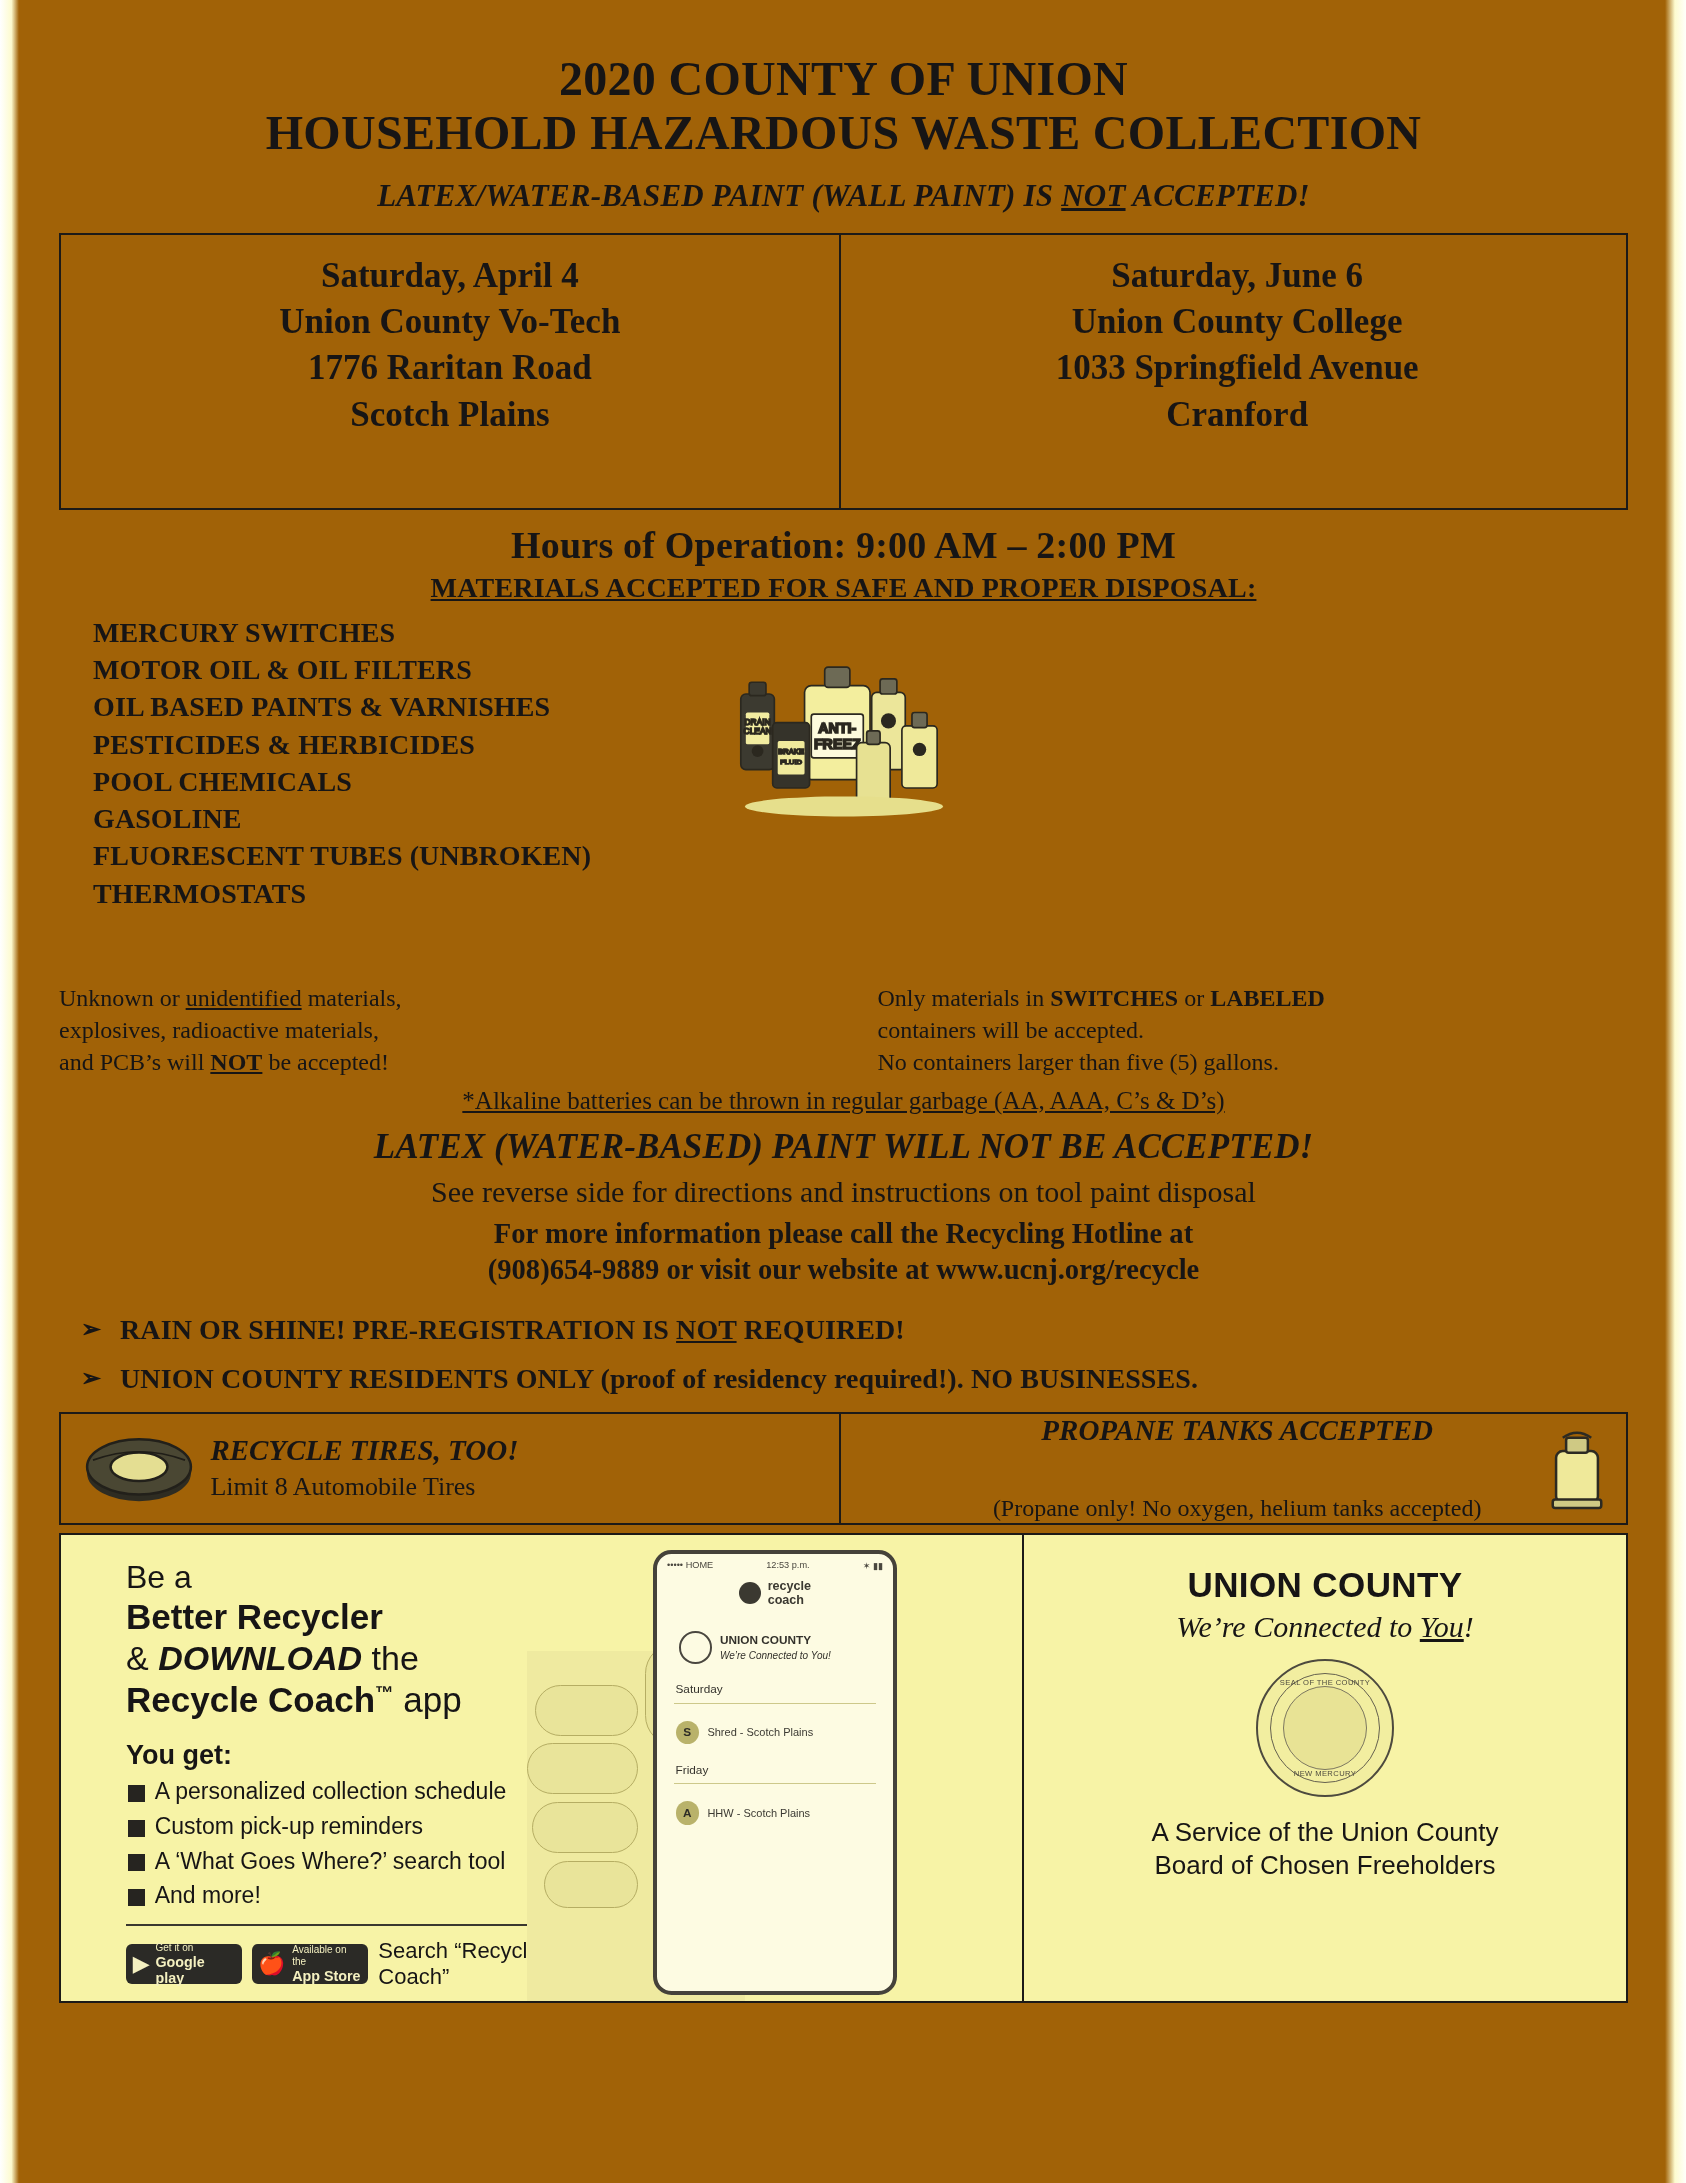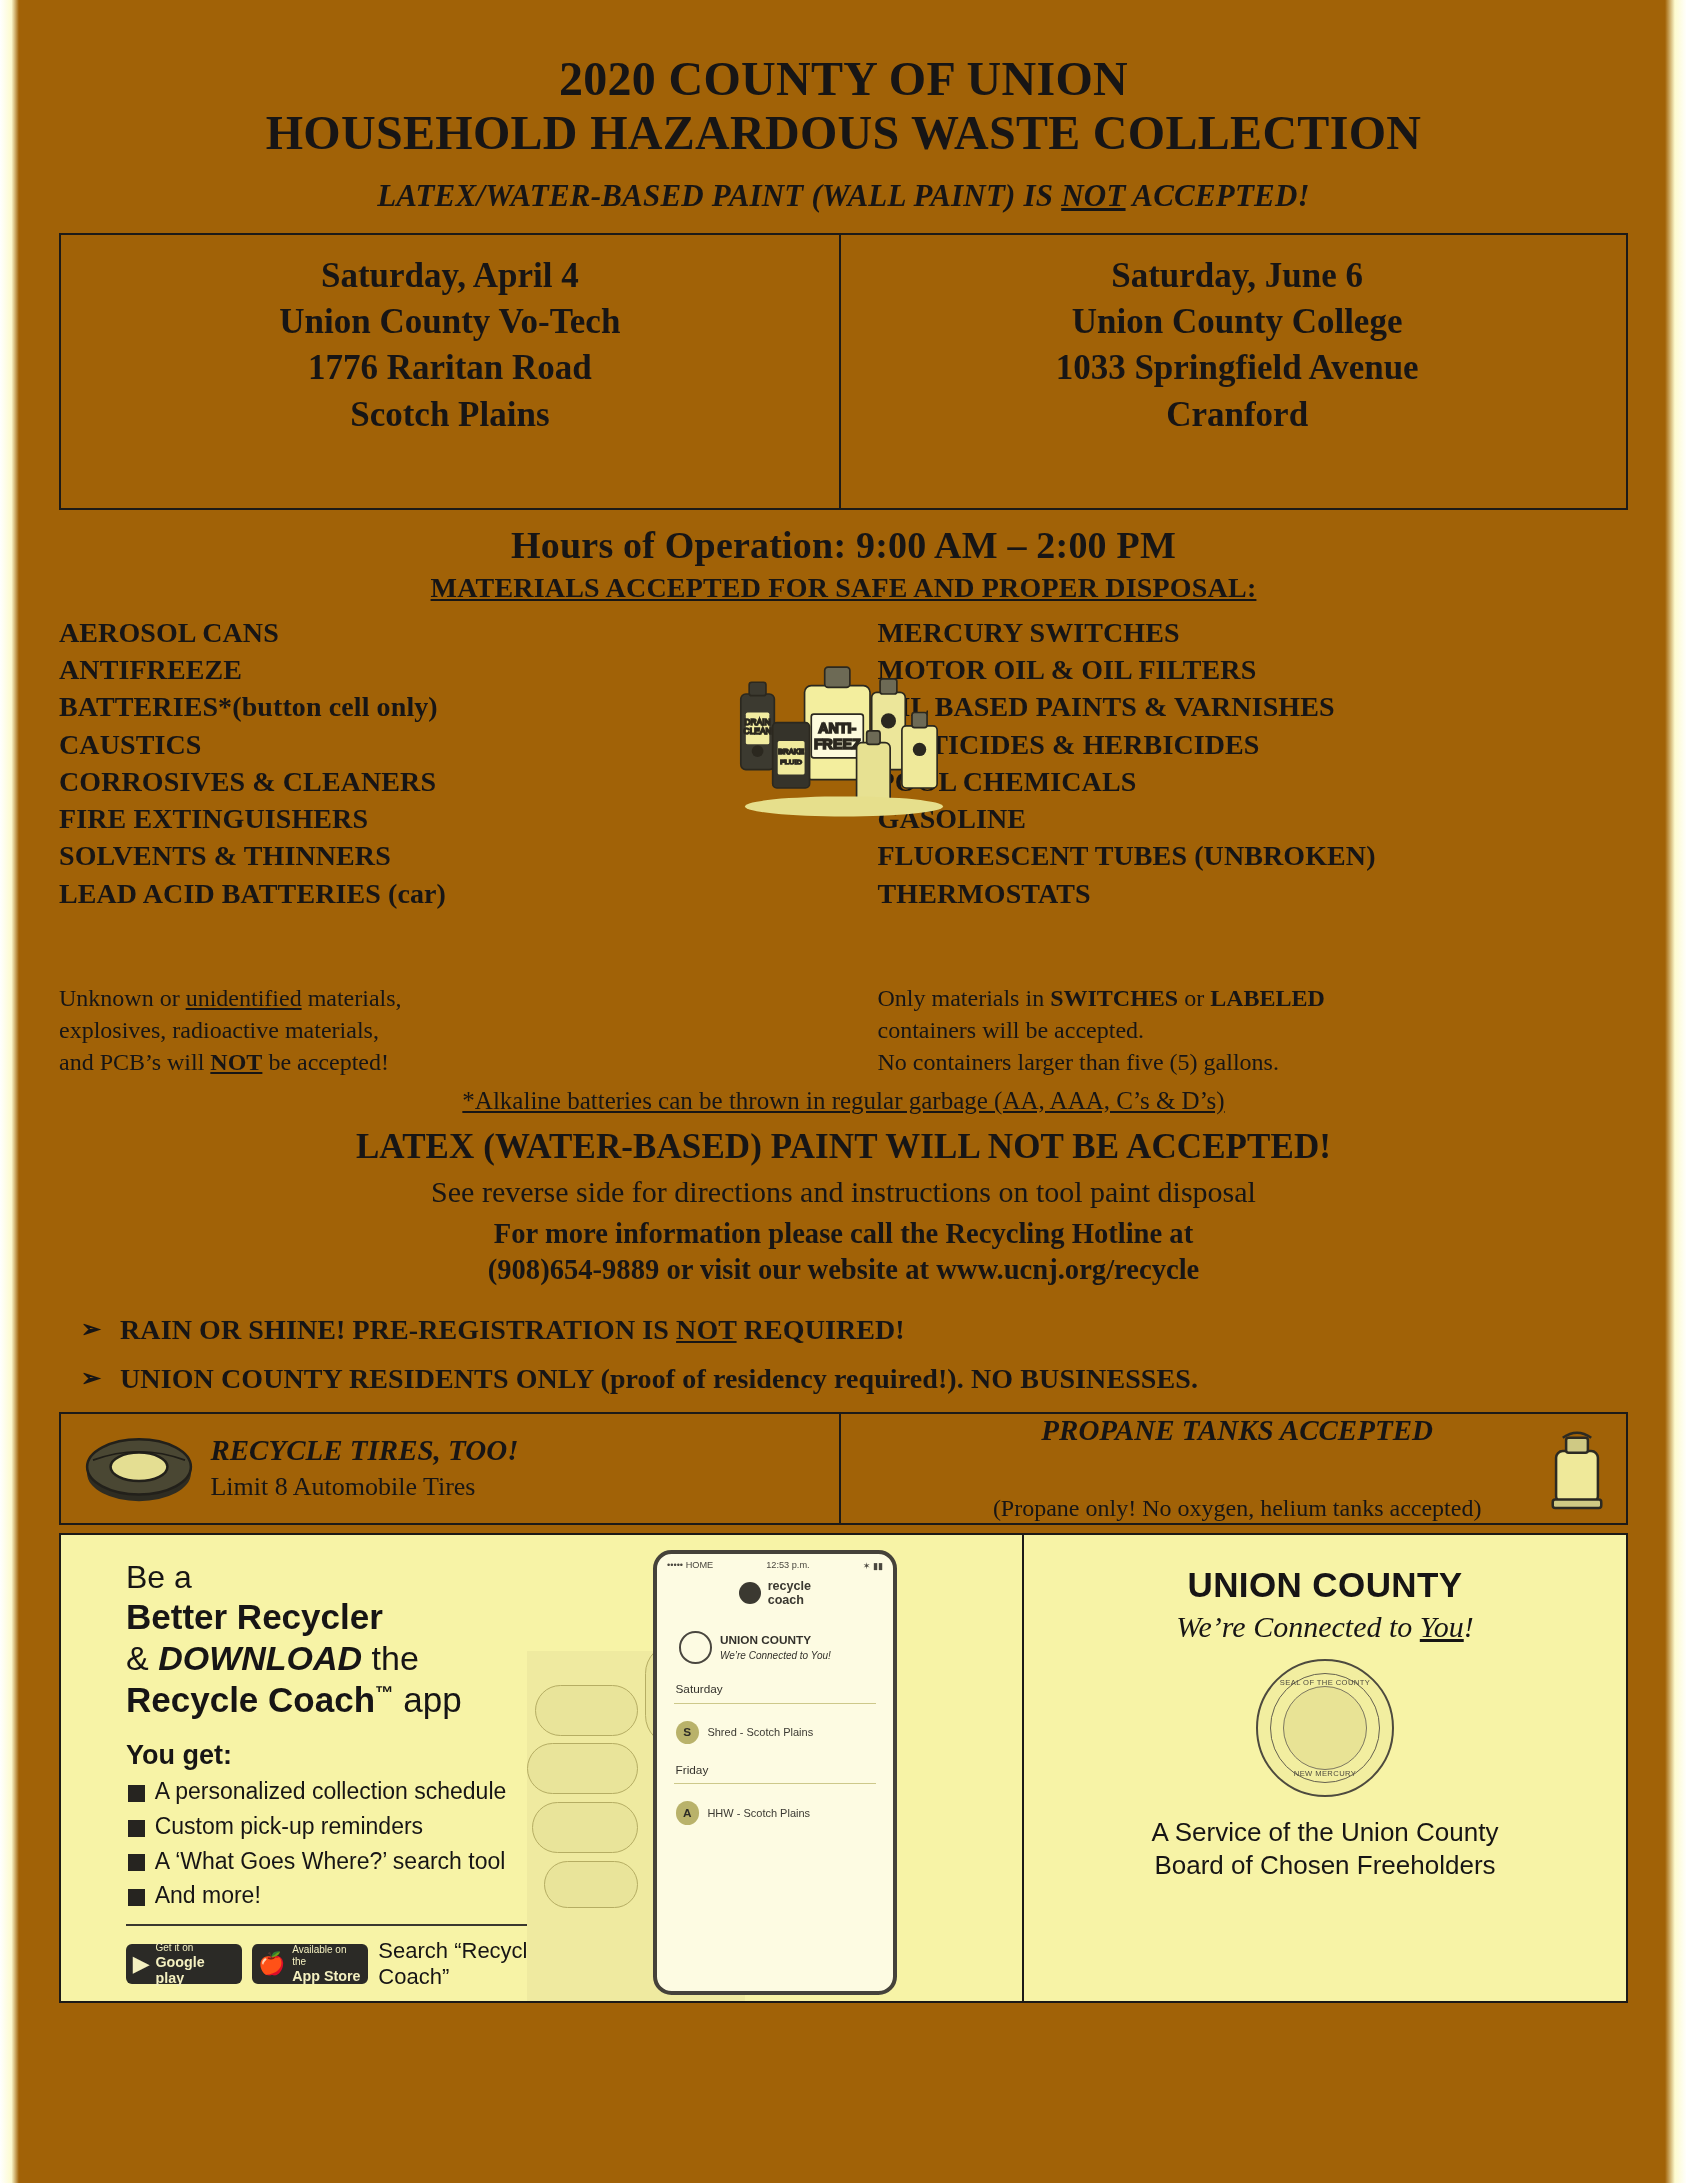--- a/index.html
+++ b/index.html
@@ -144,20 +144,21 @@
     font-size: 25px;
     text-decoration: underline;
     margin-top: 8.4px;
   }
   .latex-warn {
     text-align: center;
     font-size: 35px;
     font-weight: bold;
     margin-top: 11.8px;
     letter-spacing: 0.1px;
+    font-style: italic;
   }
   .reverse {
     text-align: center;
     font-size: 30px;
     margin-top: 8.4px;
   }
   .info {
     text-align: center;
     font-size: 28.6px;
     font-weight: bold;
@@ -477,30 +478,20 @@
         <div class="line">Union County College</div>
         <div class="line">1033 Springfield Avenue</div>
         <div class="line">Cranford</div>
       </div>
     </div>
 
     <div class="hours">Hours of Operation:  9:00 AM – 2:00 PM</div>
     <div class="materials-head">MATERIALS ACCEPTED FOR SAFE AND PROPER DISPOSAL:</div>
 
     <div class="lists">
-      <div class="list-col left">
-        <div class="item">AEROSOL CANS</div>
-        <div class="item">ANTIFREEZE</div>
-        <div class="item">BATTERIES*(button cell only)</div>
-        <div class="item">CAUSTICS</div>
-        <div class="item">CORROSIVES &amp; CLEANERS</div>
-        <div class="item">FIRE EXTINGUISHERS</div>
-        <div class="item">SOLVENTS &amp; THINNERS</div>
-        <div class="item">LEAD ACID BATTERIES (car)</div>
-      </div>
 
       <div class="illus">
         <svg viewBox="0 0 270 230" width="227" height="193" aria-hidden="true">
           <g stroke="#2b281f" stroke-width="2" fill="#efe99a">
 
             <rect x="12" y="62" width="40" height="90" rx="6" fill="#3c3a30"></rect>
             <rect x="22" y="48" width="20" height="16" rx="3" fill="#3c3a30"></rect>
             <rect x="18" y="84" width="28" height="38" rx="2" fill="#f2eca0" stroke="none"></rect>
             <text x="32" y="99" font-size="10" text-anchor="middle" fill="#2b281f" font-family="Liberation Sans, sans-serif">DRAIN</text>
             <text x="32" y="110" font-size="10" text-anchor="middle" fill="#2b281f" font-family="Liberation Sans, sans-serif">CLEAN</text>

